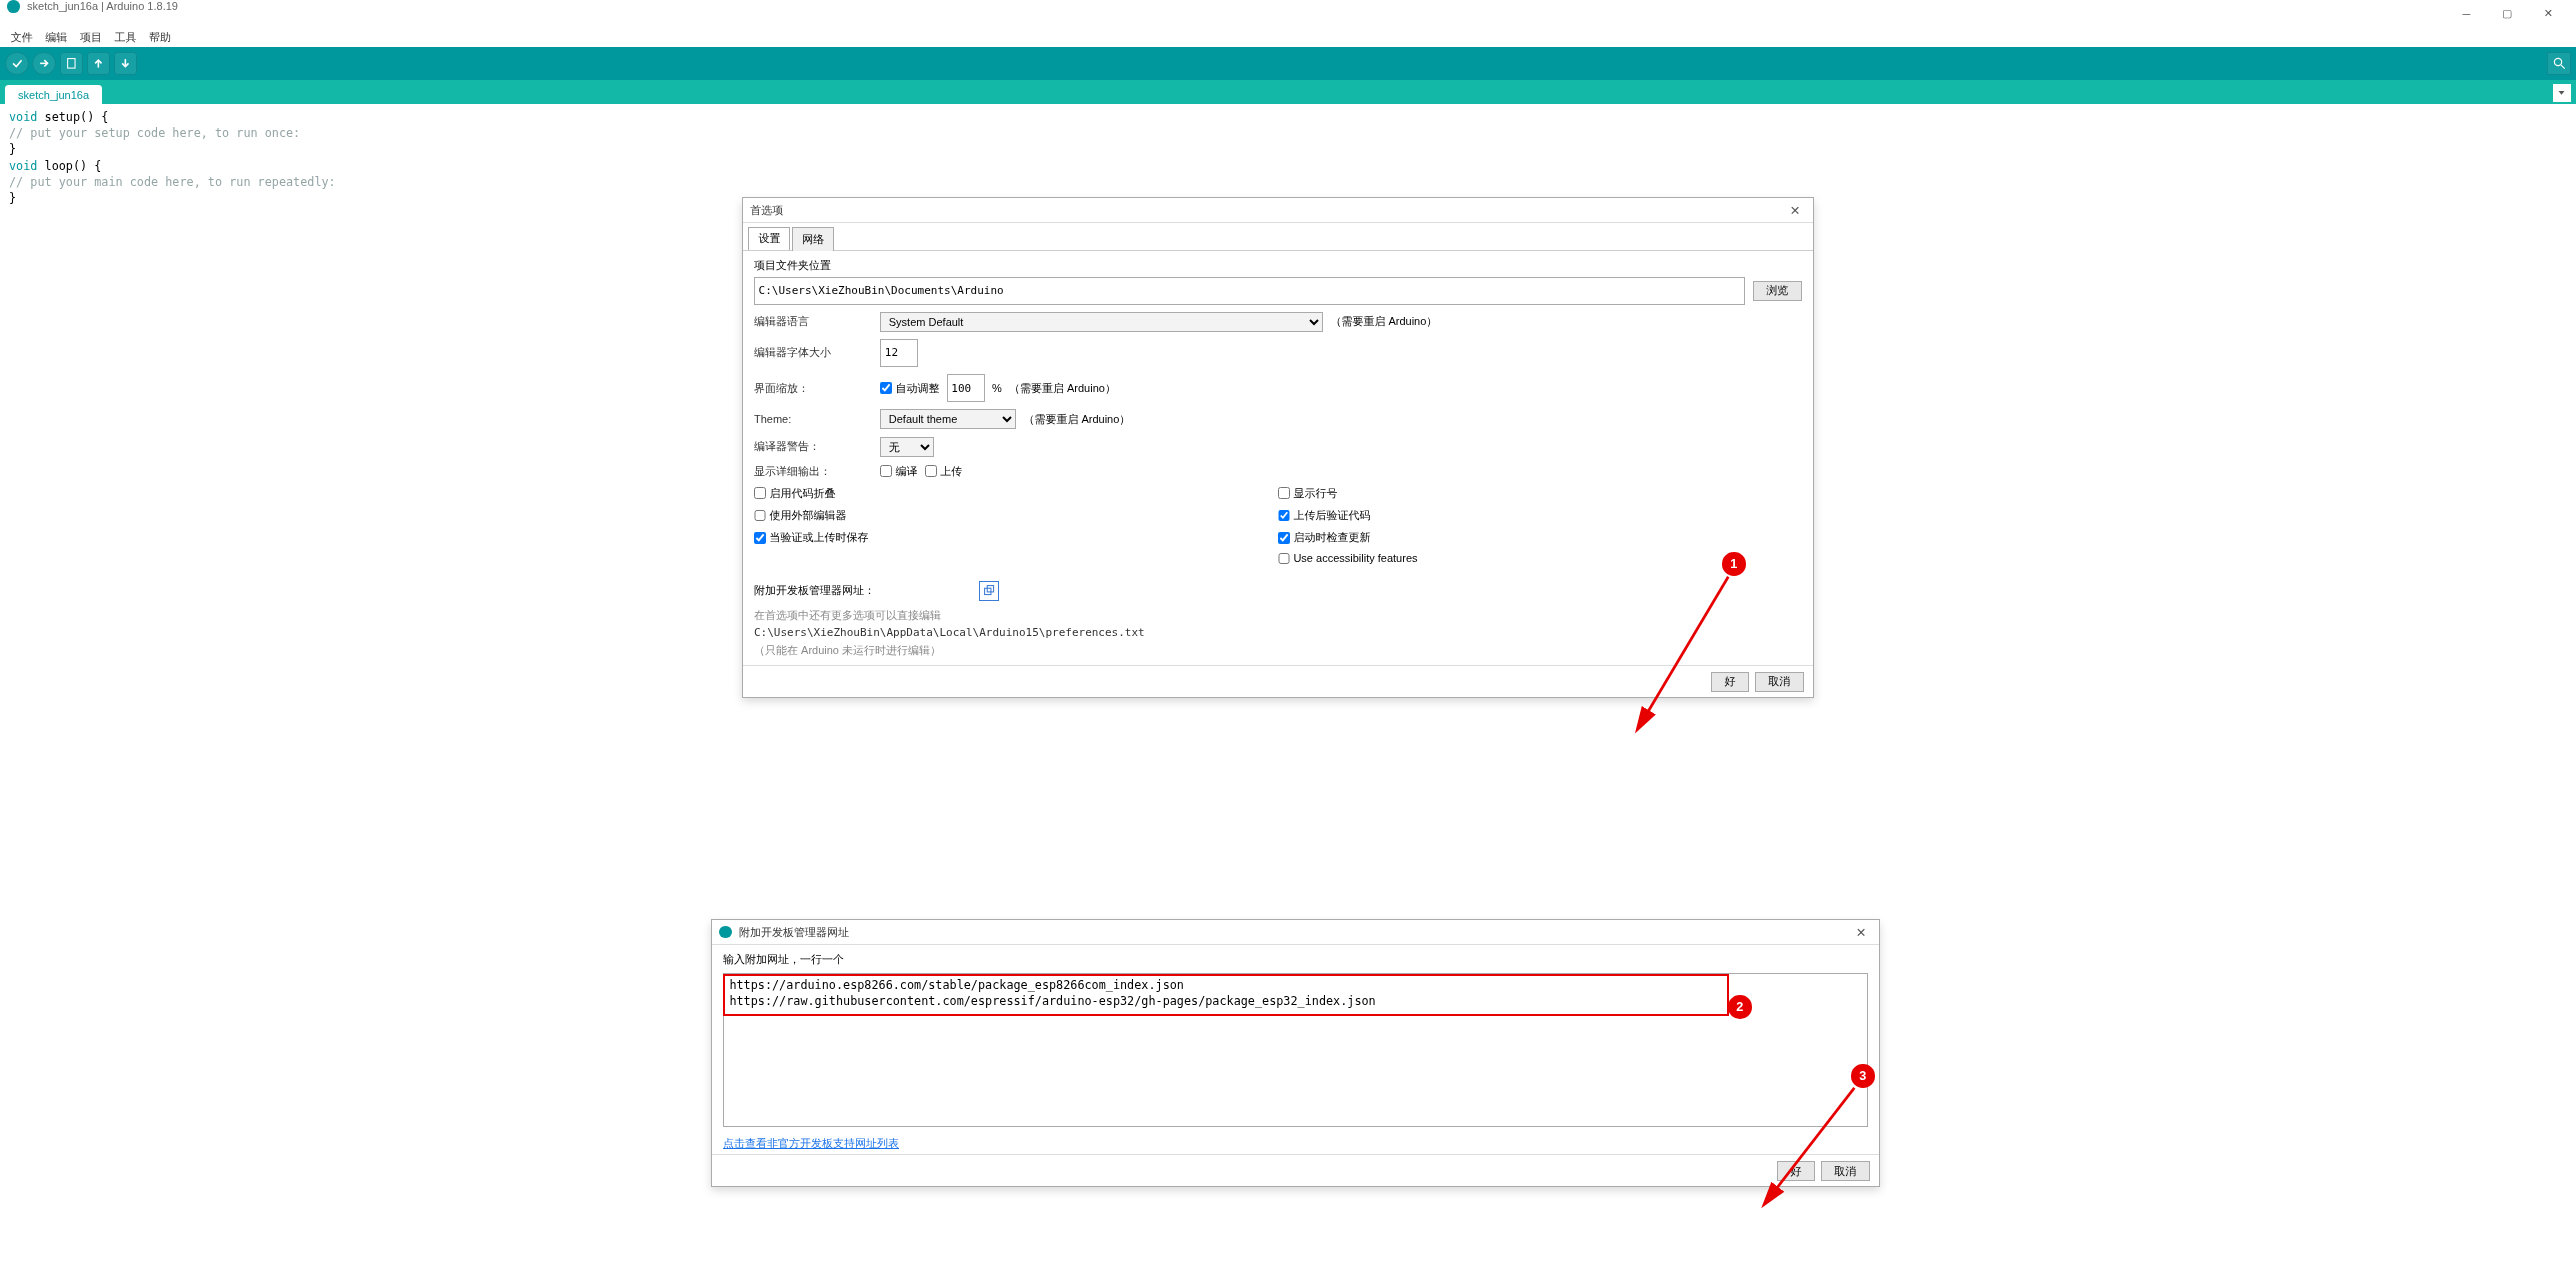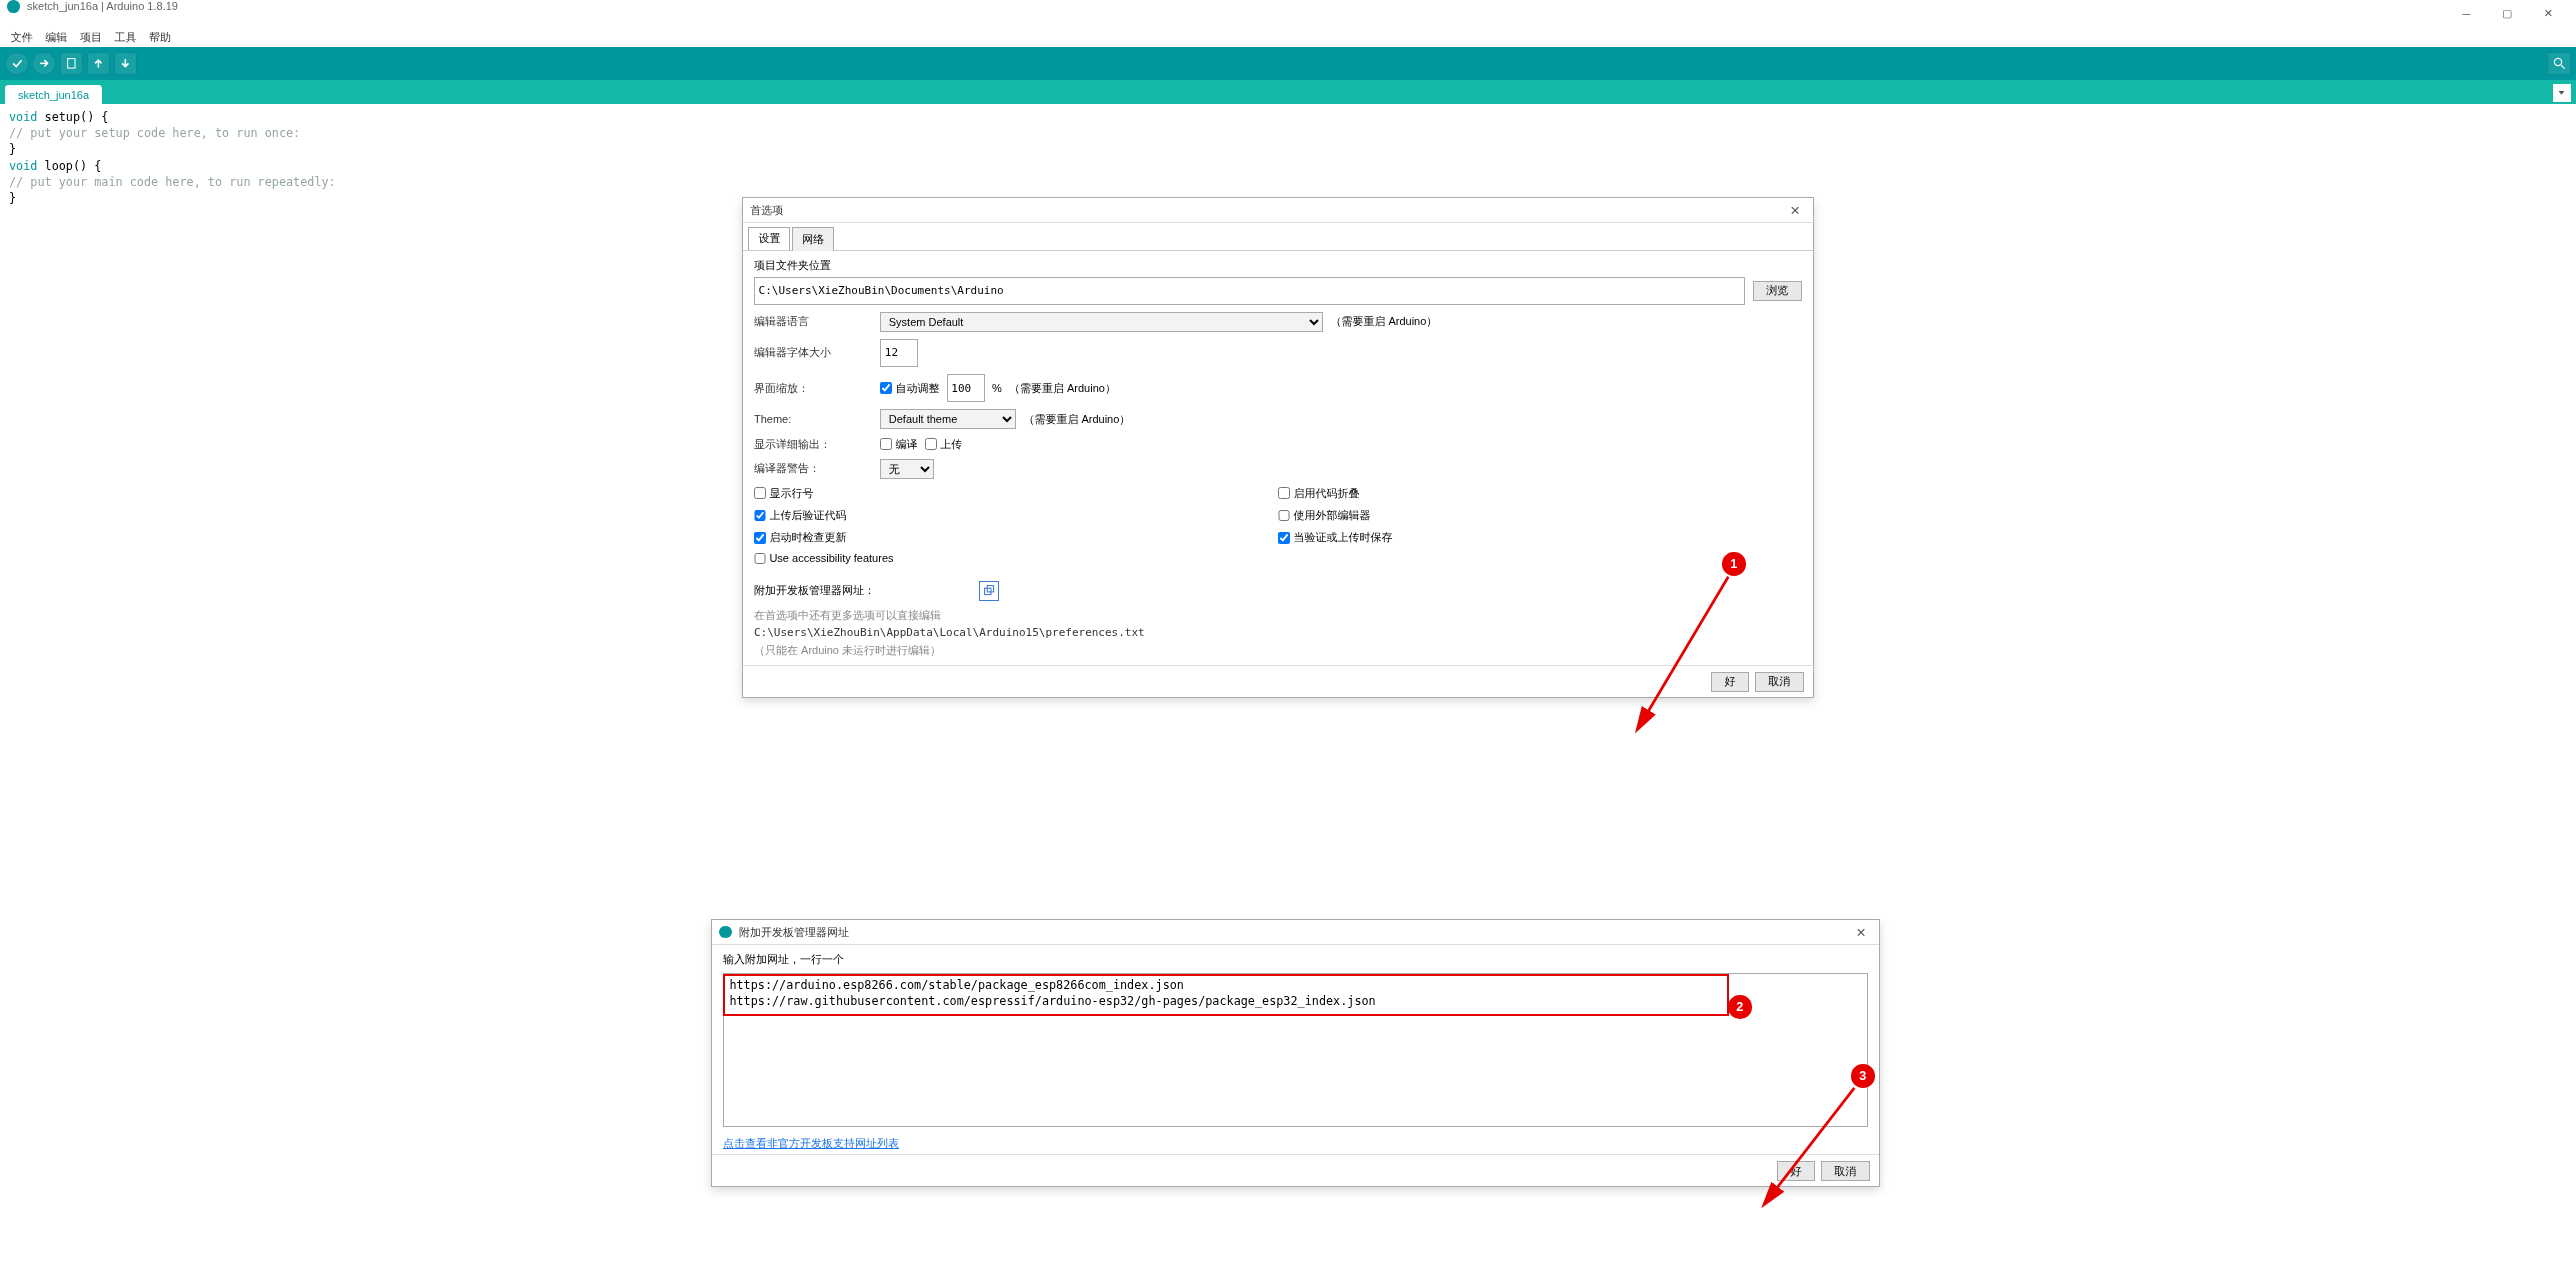--- a/index.html
+++ b/index.html
@@ -180,65 +180,65 @@
       <input class="txt" style="width: 38px;" value="100">
       <span>%</span>
       <span>（需要重启 Arduino）</span>
     </div>
     <div class="row">
       <label class="cap">Theme:</label>
       <select class="sel" style="width:136px"><option>Default theme</option></select>
       <span>（需要重启 Arduino）</span>
     </div>
     <div class="row">
+      <label class="cap">编译器警告：</label>
+      <select class="sel" style="width:54px"><option>无</option></select>
+    </div>
+    <div class="row">
       <label class="cap">显示详细输出：</label>
       <label class="cb">
           <input type="checkbox" style="">
           <span>编译</span>
         </label>
       <label class="cb">
           <input type="checkbox" style="">
           <span>上传</span>
         </label>
     </div>
-    <div class="row">
-      <label class="cap">编译器警告：</label>
-      <select class="sel" style="width:54px"><option>无</option></select>
-    </div>
     <div class="cols2" style="margin-top:5.4px;">
       <div class="col">
         <label class="cb">
             <input type="checkbox" style="">
+            <span>启用代码折叠</span>
+          </label>
+        <label class="cb">
+            <input type="checkbox" style="">
+            <span>使用外部编辑器</span>
+          </label>
+        <label class="cb">
+            <input type="checkbox" checked="" style="">
+            <span>当验证或上传时保存</span>
+          </label>
+      </div>
+      <div class="col">
+        <label class="cb">
+            <input type="checkbox" style="">
             <span>显示行号</span>
           </label>
         <label class="cb">
             <input type="checkbox" checked="" style="">
             <span>上传后验证代码</span>
           </label>
         <label class="cb">
             <input type="checkbox" checked="" style="">
             <span>启动时检查更新</span>
           </label>
         <label class="cb">
             <input type="checkbox" style="">
             <span>Use accessibility features</span>
-          </label>
-      </div>
-      <div class="col">
-        <label class="cb">
-            <input type="checkbox" style="">
-            <span>启用代码折叠</span>
-          </label>
-        <label class="cb">
-            <input type="checkbox" style="">
-            <span>使用外部编辑器</span>
-          </label>
-        <label class="cb">
-            <input type="checkbox" checked="" style="">
-            <span>当验证或上传时保存</span>
           </label>
       </div>
     </div>
     <div class="row" style="margin-top:9px;gap:44px;">
       <label style="width:181px">附加开发板管理器网址：</label>
       <div class="icon-btn">
         <svg width="12.7" height="12.7" viewBox="0 0 24 24" fill="none" stroke="#3a7bd5" stroke-width="2">
             <rect x="3" y="8" width="12" height="12"></rect>
             <rect x="8" y="3" width="12" height="12"></rect>
           </svg>

